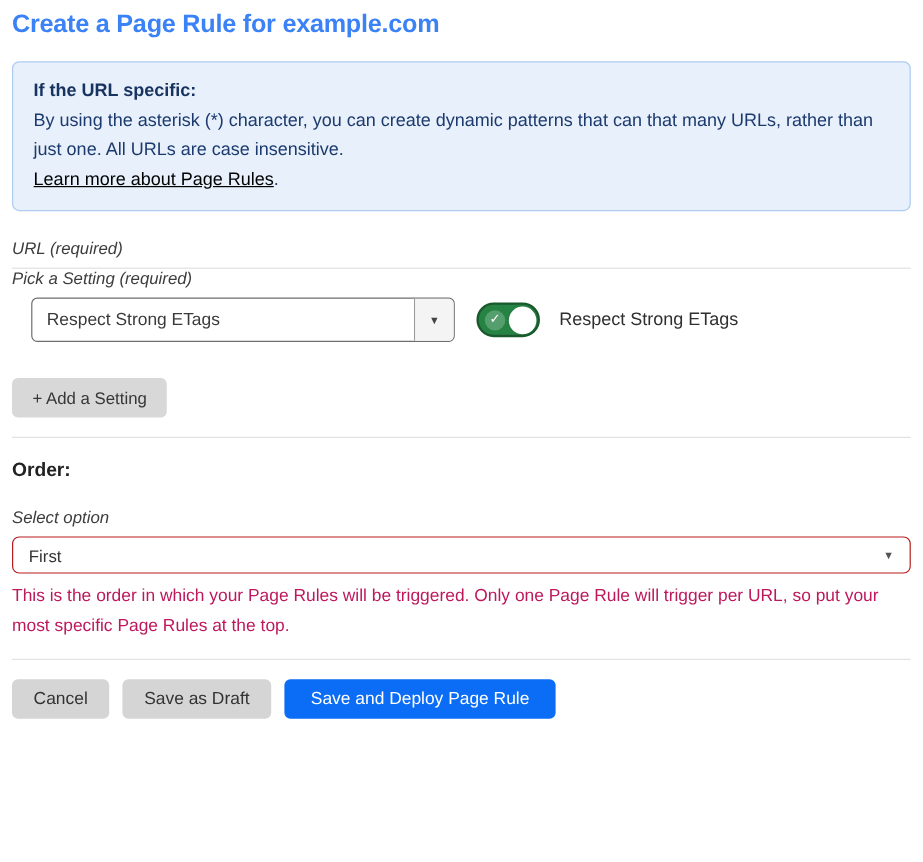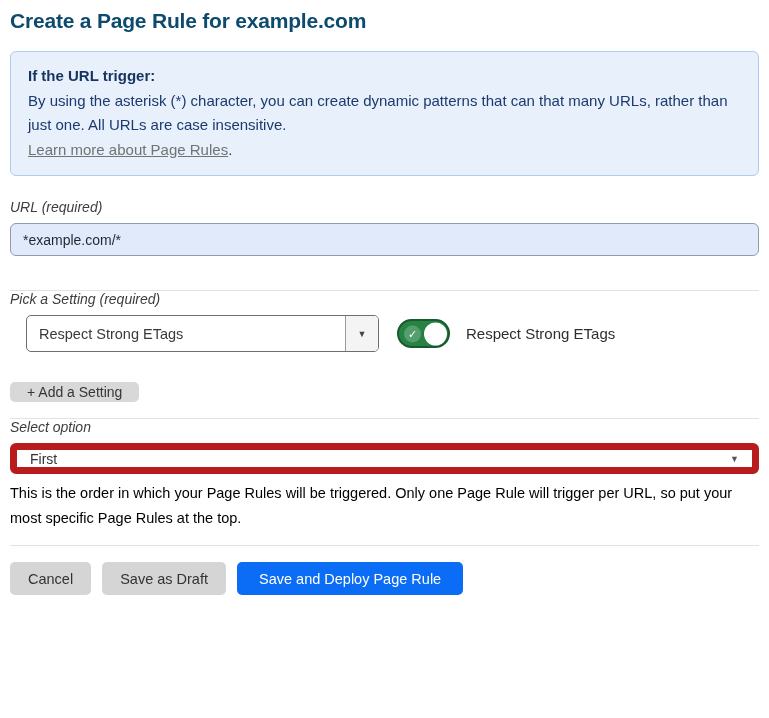--- a/index.html
+++ b/index.html
@@ -7,36 +7,36 @@
   body {
     width: 769px; height: 718px;
     background: #ffffff;
     font-family: "Liberation Sans", sans-serif;
     color: #333;
     overflow: hidden;
   }
   .container { padding: 9px 10px 0 10px; }
 
   .page-title {
-    font-size: 21px; font-weight: 700; color: #0c4a6e;
+    font-size: 21px; font-weight: 700; color: #3b82f6;
     margin: 0 0 18px 0; letter-spacing: -0.2px;
   }
 
   .info-box {
     background: #e7f0fb;
     border: 1px solid #aecbf0;
     border-radius: 6px;
     padding: 12px 17px 13px 17px;
     color: #1d3a6e;
     font-size: 15px;
     line-height: 24.5px;
     margin-bottom: 23px;
   }
   .info-heading { font-weight: 700; color: #17335f; }
-  .info-link { color: #737373; text-decoration: underline; cursor: pointer; }
+  .info-link { color: #000000; text-decoration: underline; cursor: pointer; }
   .info-link-suffix { color: #1d3a6e; }
 
   .field-label {
     display: block;
     font-size: 14px; color: #3d3d3d;
     margin: 0 0 8px 0;
     font-style: italic;
   }
 
   .url-input {
@@ -103,44 +103,44 @@
   .toggle-knob {
     position: absolute; right: 1px; top: 50%;
     transform: translateY(-50%);
     width: 23px; height: 23px;
     background: #fff; border-radius: 50%;
     box-shadow: 0 0 0 1px rgba(0,0,0,0.06);
   }
   .toggle-label { margin-left: 16px; font-size: 15px; color: #2f2f2f; }
 
   .add-setting-button {
-    height: 20px; padding: 0 17px;
+    height: 33px; padding: 0 17px;
     background: #d8d8d8; color: #363636;
     border: none; border-radius: 5px;
     font-size: 14px; font-family: "Liberation Sans", sans-serif;
     margin-bottom: 16px;
     cursor: pointer;
   }
 
   .order-heading { font-size: 16px; margin: 19px 0 21px 0; }
 
   .order-select {
     width: 100%; height: 31px;
     background: #fff;
-    border: 7px solid #b91c1c;
+    border: 1px solid #b91c1c;
     border-radius: 6px;
     display: flex; align-items: center; justify-content: space-between;
     padding: 0 13px;
     cursor: pointer;
   }
   .order-select-value { font-size: 14px; color: #333; }
   .order-select-caret { color: #555; font-size: 9px; }
 
   .help-text {
-    font-size: 14.5px; color: #000000;
+    font-size: 14.5px; color: #be185d;
     line-height: 25px;
     margin: 7px 0 14px 0;
     max-width: 745px;
   }
 
   .footer-row { display: flex; align-items: center; padding-top: 16px; }
   .btn {
     height: 33px;
     border: none; border-radius: 5px;
     font-size: 14.5px; font-family: "Liberation Sans", sans-serif;
@@ -151,27 +151,26 @@
   .btn + .btn { margin-left: 11px; }
 </style>
 </head>
 <body>
 
 <div class="container">
 
   <h1 class="page-title">Create a Page Rule for example.com</h1>
 
   <div class="info-box">
-    <div class="info-heading">If the URL trigger:</div>
+    <div class="info-heading">If the URL specific:</div>
     <div class="info-body">By using the asterisk (*) character, you can create dynamic patterns that can that many URLs, rather than just one. All URLs are case insensitive.</div>
     <div><a class="info-link">Learn more about Page Rules</a><span class="info-link-suffix">.</span></div>
   </div>
 
   <label class="field-label">URL (required)</label>
-  <input class="url-input" type="text" value="*example.com/*" style="">
 
   <hr class="divider">
 
 
   <label class="field-label">Pick a Setting (required)</label>
 
   <div class="settings-row">
     <div class="setting-dropdown">
       <span class="setting-dropdown-value">Respect Strong ETags</span>
       <span class="setting-dropdown-arrow">
@@ -182,20 +181,21 @@
       <span class="toggle-check">✓</span>
       <span class="toggle-knob"></span>
     </div>
     <span class="toggle-label">Respect Strong ETags</span>
   </div>
 
   <button class="add-setting-button">+ Add a Setting</button>
 
   <hr class="divider">
 
+  <h2 class="section-heading order-heading">Order:</h2>
 
   <label class="field-label">Select option</label>
 
   <div class="order-select">
     <span class="order-select-value">First</span>
     <span class="order-select-caret">▼</span>
   </div>
 
   <p class="help-text">This is the order in which your Page Rules will be triggered. Only one Page Rule will trigger per URL, so put your most specific Page Rules at the top.</p>
 

